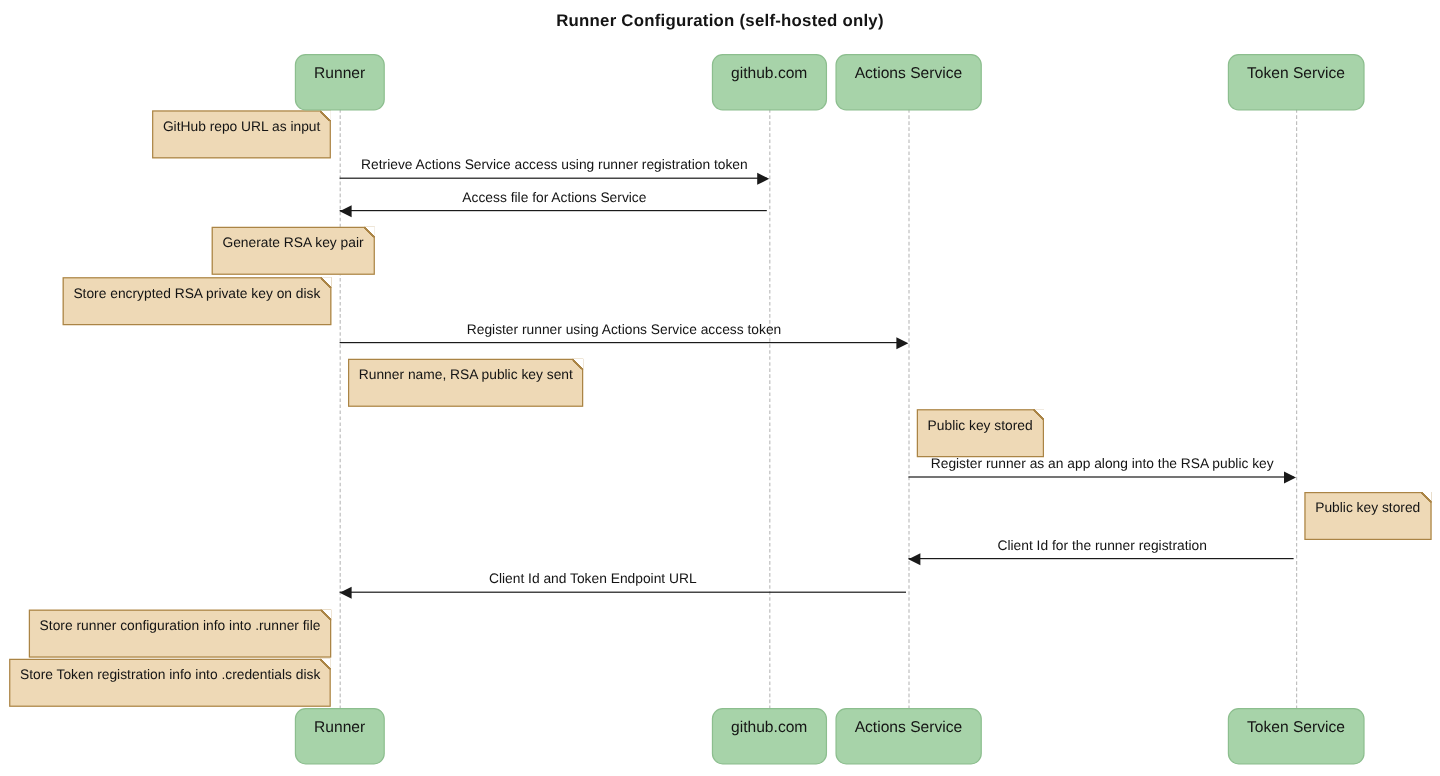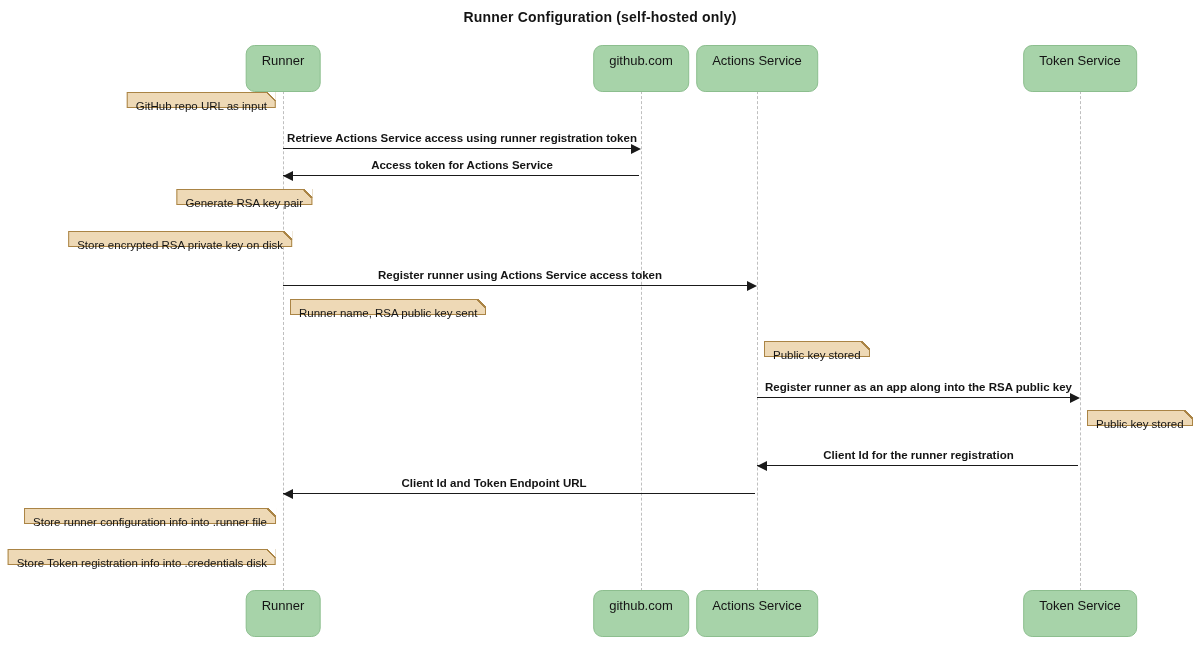--- a/index.html
+++ b/index.html
@@ -44,21 +44,21 @@
     white-space: nowrap;
     box-sizing: border-box;
     height: 47px;
   }
   .note {
     position: absolute;
     background: var(--note-fill, #eed9b6);
     border: 1px solid var(--note-border, #aa8445);
     font-size: 11.5px;
     line-height: 14px;
-    height: 16px;
+    height: 40px;
     box-sizing: border-box;
     padding: 6px 8px 6px 8px;
     white-space: nowrap;
   }
   .note::after {
     content: "";
     position: absolute;
     top: -1px;
     right: -1px;
     width: 9px;
@@ -72,21 +72,20 @@
   .msg-line {
     position: absolute;
     height: 0;
     border-top: 1px solid var(--arrow, #1a1a1a);
   }
   .msg-label {
     position: absolute;
     transform: translateX(-50%);
     font-size: 11.5px;
     white-space: nowrap;
-    font-weight: bold;
   }
   .arrow-head {
     position: absolute;
     width: 0;
     height: 0;
     border-top: 5px solid transparent;
     border-bottom: 5px solid transparent;
   }
   .arrow-head.right { border-left: 10px solid var(--arrow, #1a1a1a); }
   .arrow-head.left  { border-right: 10px solid var(--arrow, #1a1a1a); }
@@ -101,38 +100,38 @@
       <div class="lifeline" style="left: 641px; top: 76px; height: 515px;"></div>
       <div class="lifeline" style="left: 757px; top: 76px; height: 515px;"></div>
       <div class="lifeline" style="left: 1080px; top: 76px; height: 515px;"></div>
     </div>
   <div id="layer-messages">
       <div class="msg-line" style="left: 283px; top: 148px; width: 356px;"></div>
       <div class="arrow-head right" style="top: 143.5px; left: 631px;"></div>
       <div class="msg-label" style="left: 462px; top: 132px;">Retrieve Actions Service access using runner registration token</div>
       <div class="msg-line" style="left: 283px; top: 175px; width: 356px;"></div>
       <div class="arrow-head left" style="top: 170.5px; left: 283px;"></div>
-      <div class="msg-label" style="left: 462px; top: 159px;">Access token for Actions Service</div>
+      <div class="msg-label" style="left: 462px; top: 159px;">Access file for Actions Service</div>
       <div class="msg-line" style="left: 283px; top: 285px; width: 472px;"></div>
       <div class="arrow-head right" style="top: 280.5px; left: 747px;"></div>
       <div class="msg-label" style="left: 520px; top: 269px;">Register runner using Actions Service access token</div>
       <div class="msg-line" style="left: 757px; top: 397px; width: 321px;"></div>
       <div class="arrow-head right" style="top: 392.5px; left: 1070px;"></div>
       <div class="msg-label" style="left: 918.5px; top: 381px;">Register runner as an app along into the RSA public key</div>
       <div class="msg-line" style="left: 757px; top: 465px; width: 321px;"></div>
       <div class="arrow-head left" style="top: 460.5px; left: 757px;"></div>
       <div class="msg-label" style="left: 918.5px; top: 449px;">Client Id for the runner registration</div>
       <div class="msg-line" style="left: 283px; top: 493px; width: 472px;"></div>
       <div class="arrow-head left" style="top: 488.5px; left: 283px;"></div>
       <div class="msg-label" style="left: 494px; top: 477px;">Client Id and Token Endpoint URL</div>
     </div>
   <div id="layer-notes">
       <div class="note" style="top: 92px; left: 276px; transform: translateX(-100%);">GitHub repo URL as input</div>
       <div class="note" style="top: 189px; left: 276px; transform: translateX(-100%); margin-left: 36px;">Generate RSA key pair</div>
-      <div class="note" style="top: 231px; left: 292px; transform: translateX(-100%);">Store encrypted RSA private key on disk</div>
+      <div class="note" style="top: 231px; left: 276px; transform: translateX(-100%);">Store encrypted RSA private key on disk</div>
       <div class="note" style="top: 299px; left: 290px;">Runner name, RSA public key sent</div>
       <div class="note" style="top: 341px; left: 764px;">Public key stored</div>
       <div class="note" style="top: 410px; left: 1087px;">Public key stored</div>
       <div class="note" style="top: 508px; left: 276px; transform: translateX(-100%);">Store runner configuration info into .runner file</div>
       <div class="note" style="top: 549px; left: 276px; transform: translateX(-100%);">Store Token registration info into .credentials disk</div>
     </div>
   <div id="layer-actors">
       <div class="participant" style="left: 283px; top: 45px;">Runner</div>
       <div class="participant" style="left: 283px; top: 590px;">Runner</div>
       <div class="participant" style="left: 641px; top: 45px;">github.com</div>

